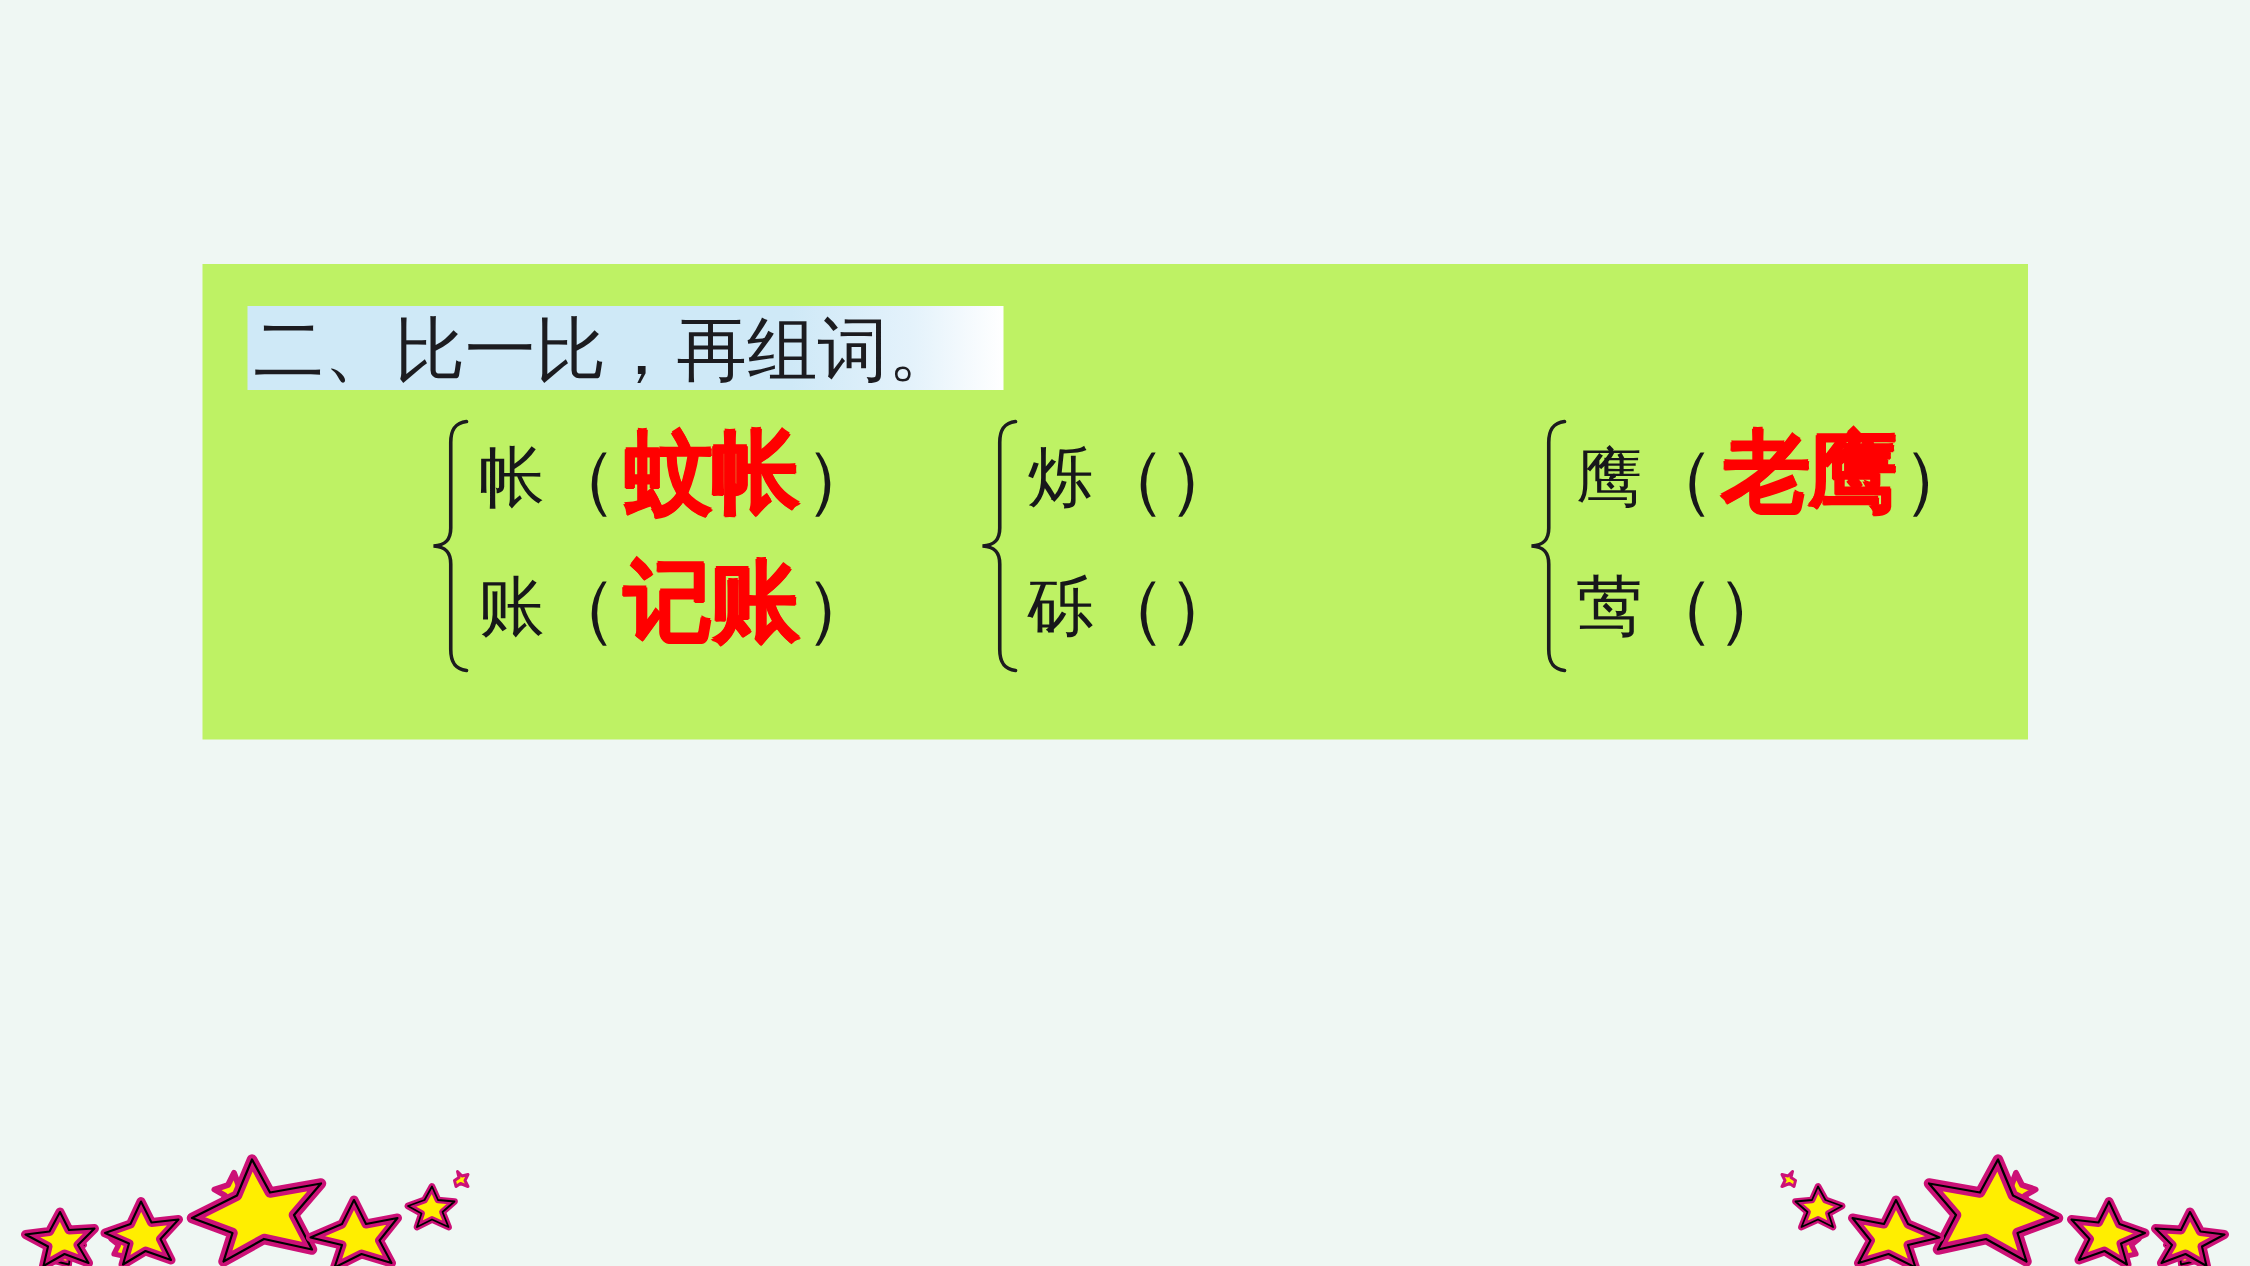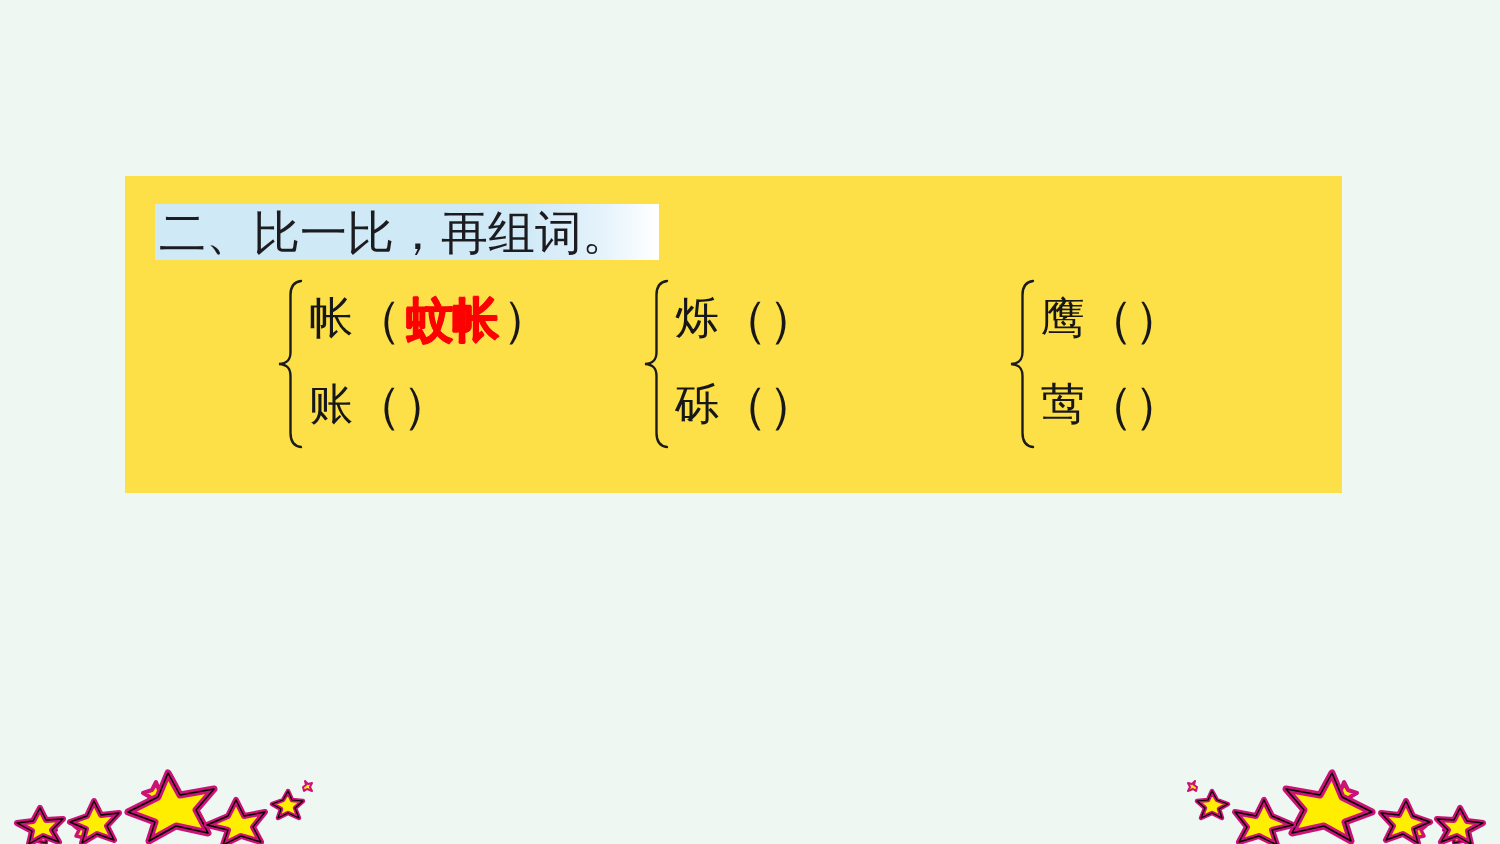--- a/index.html
+++ b/index.html
@@ -12,25 +12,25 @@
     height: 844px;
     background: #eff7f3;
     font-family: "Liberation Serif", "DejaVu Serif", serif;
     overflow: hidden;
     position: relative;
   }
 
   
   #worksheet-card {
     position: absolute;
-    left: 125px;
+    left: 135px;
     top: 176px;
     width: 1217px;
     height: 317px;
-    background: #fde047;
+    background: #bef264;
   }
 
   
   #section-heading {
     position: absolute;
     left: 30px;
     top: 28px;
     height: 56px;
     display: flex;
     align-items: center;
@@ -104,22 +104,22 @@
   .paren {
     font-family: "Liberation Serif", "DejaVu Serif", serif;
     font-size: 50px;
     line-height: 1;
     color: #17171a;
     font-weight: 300;
   }
   .paren-open { margin-left: -1px; }
   .paren-close { margin-left: 0px; }
   .answer-word {
-    font-family: Liberation Sans, sans-serif;
-    font-size: 47px;
+    font-family: Liberation Mono, monospace;
+    font-size: 59px;
     line-height: 1;
     font-weight: bold;
     color: #ff0000;
     padding: 0 4px;
     letter-spacing: -1px;
     text-shadow:
       0.7px 0 0 #ff0000,
       -0.7px 0 0 #ff0000,
       0 0.7px 0 #ff0000,
       0 -0.7px 0 #ff0000;
@@ -157,20 +157,21 @@
       <div class="group-rows">
         <div class="word-row">
           <span class="char-prompt">帐</span>
           <span class="paren paren-open">（</span>
           <span class="answer-word">蚊帐</span>
           <span class="paren paren-close">）</span>
         </div>
         <div class="word-row">
           <span class="char-prompt">账</span>
           <span class="paren paren-open">（</span>
+          <span class="answer-word">记账</span>
           <span class="paren paren-close">）</span>
         </div>
       </div>
     </div>
 
     <div class="word-group group-1">
       <div class="group-brace">
         <svg viewBox="0 0 34 172" preserveAspectRatio="none" aria-hidden="true">
           <path d="M26 3 C18 4 15.5 9 15.5 17 L15.5 74 C15.5 82 12 85.5 4 86
                    C12 86.5 15.5 90 15.5 98 L15.5 155 C15.5 163 18 168 26 169" fill="none" stroke="#1c1c1f" stroke-width="2.4" stroke-linecap="round"></path>
@@ -194,20 +195,21 @@
       <div class="group-brace">
         <svg viewBox="0 0 34 172" preserveAspectRatio="none" aria-hidden="true">
           <path d="M26 3 C18 4 15.5 9 15.5 17 L15.5 74 C15.5 82 12 85.5 4 86
                    C12 86.5 15.5 90 15.5 98 L15.5 155 C15.5 163 18 168 26 169" fill="none" stroke="#1c1c1f" stroke-width="2.4" stroke-linecap="round"></path>
         </svg>
       </div>
       <div class="group-rows">
         <div class="word-row">
           <span class="char-prompt">鹰</span>
           <span class="paren paren-open">（</span>
+          <span class="answer-word">老鹰</span>
           <span class="paren paren-close">）</span>
         </div>
         <div class="word-row">
           <span class="char-prompt">莺</span>
           <span class="paren paren-open">（</span>
           <span class="paren paren-close">）</span>
         </div>
       </div>
     </div>
 

